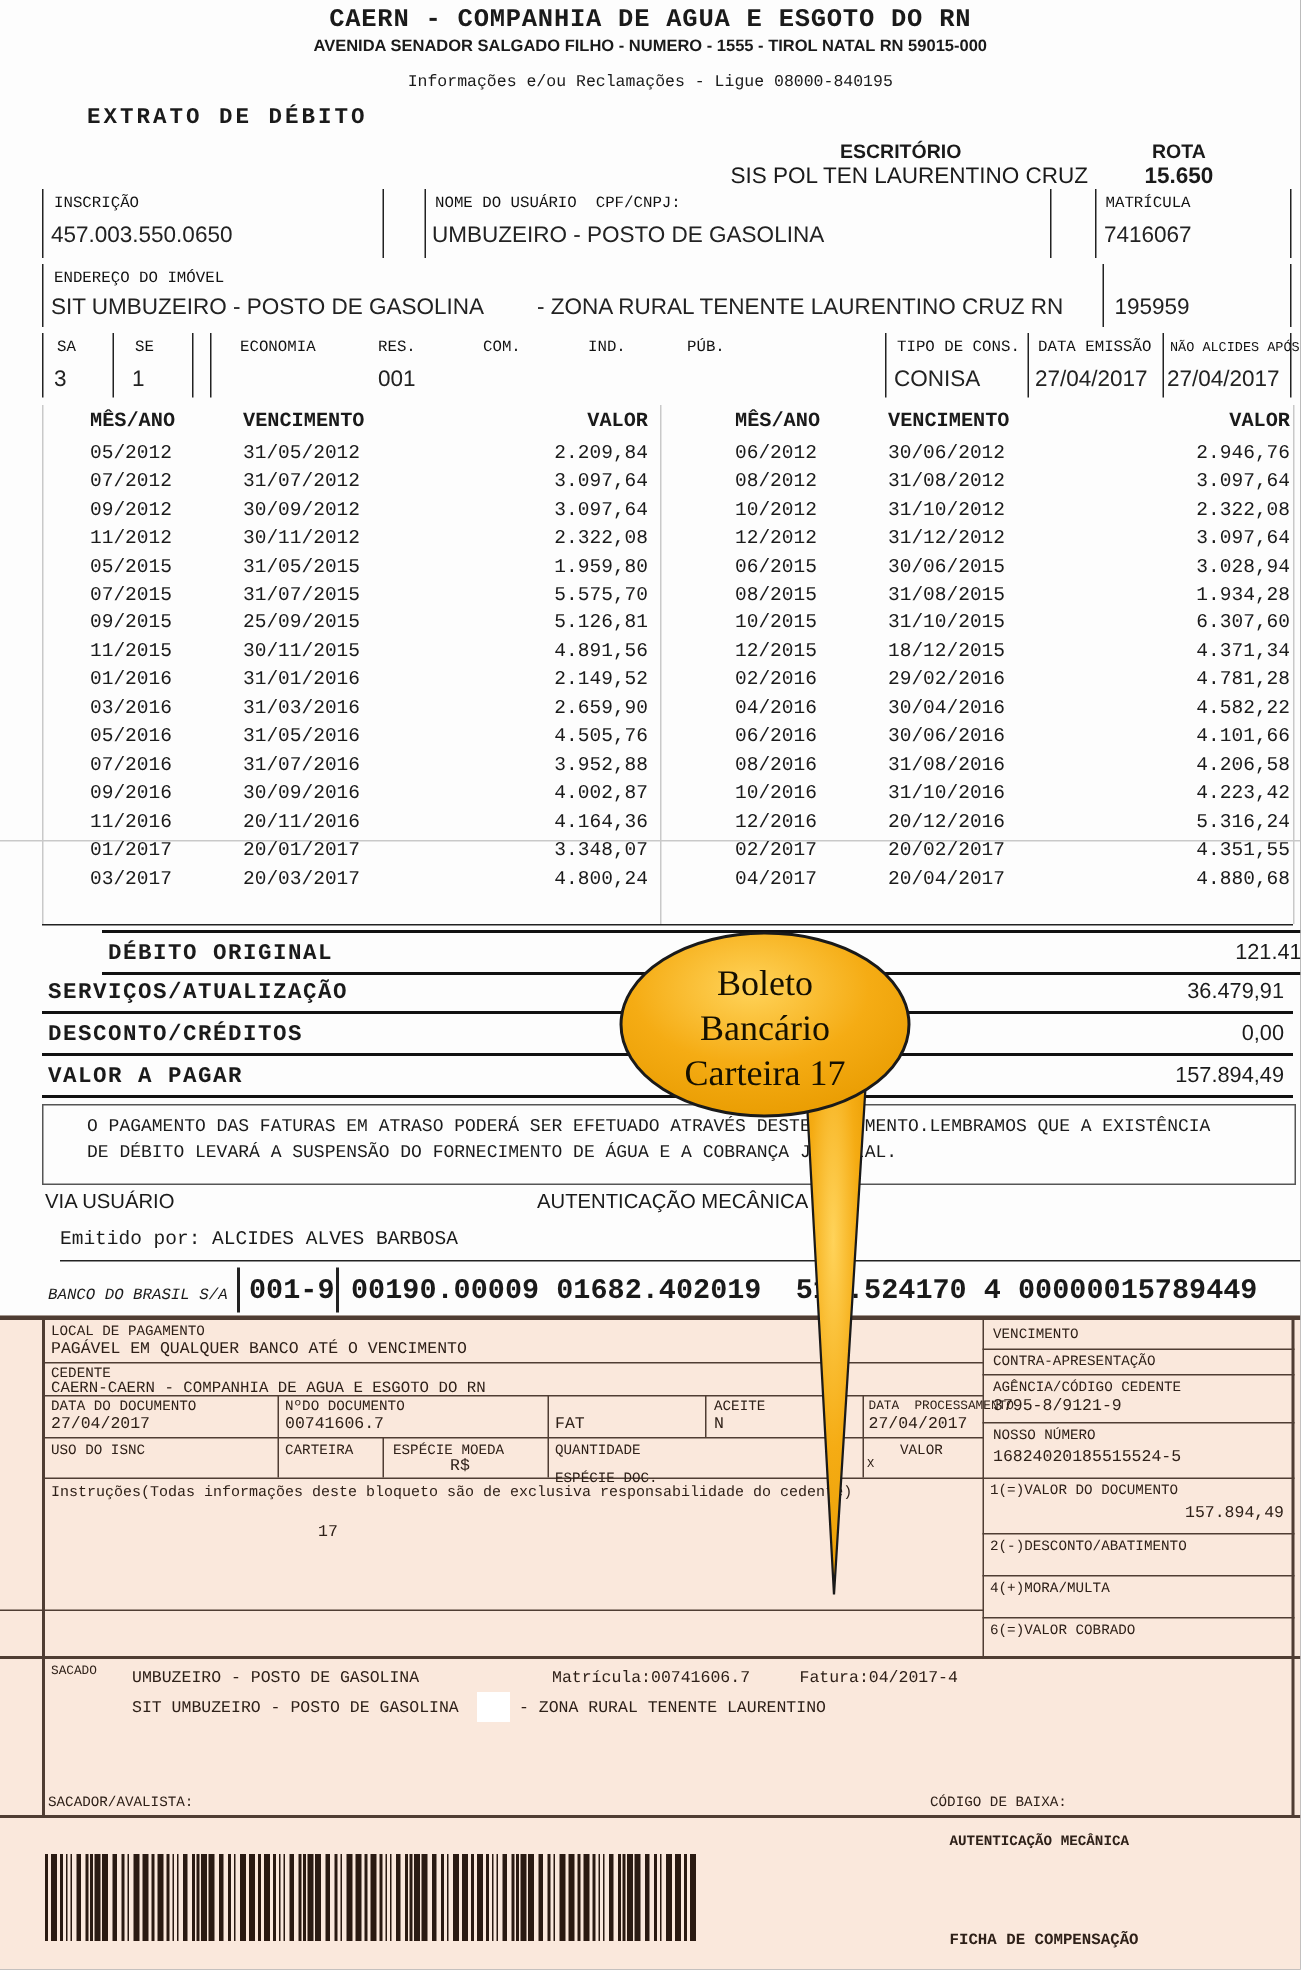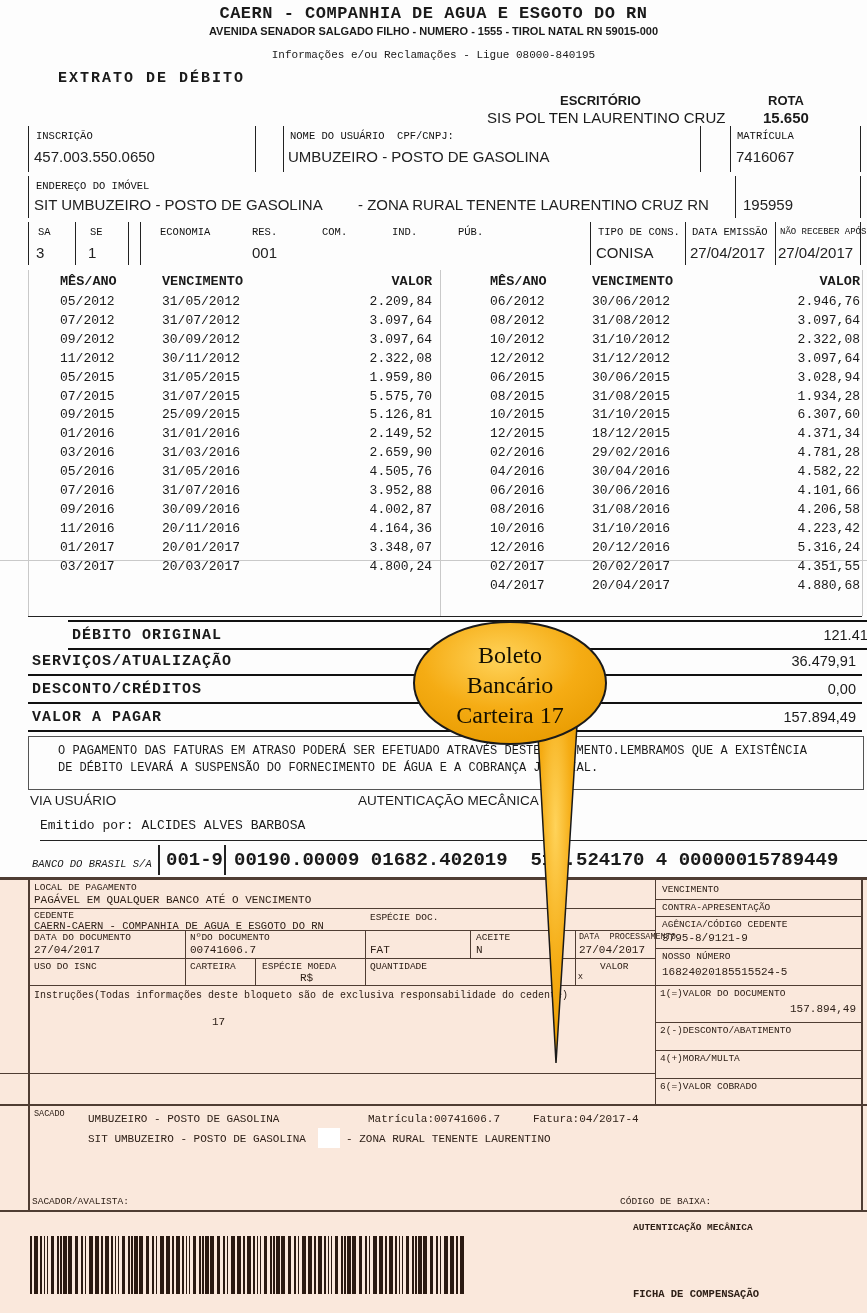--- a/index.html
+++ b/index.html
@@ -85,21 +85,21 @@
   <div class="abs lbl" style="left:160px;top:226px;">ECONOMIA</div>
   <div class="abs lbl" style="left:252px;top:226px;">RES.</div>
   <div class="abs lbl" style="left:322px;top:226px;">COM.</div>
   <div class="abs lbl" style="left:392px;top:226px;">IND.</div>
   <div class="abs lbl" style="left:458px;top:226px;">PÚB.</div>
   <div class="abs sans val" style="left:252px;top:244px;">001</div>
   <div class="abs lbl" style="left:598px;top:226px;">TIPO DE CONS.</div>
   <div class="abs sans val" style="left:596px;top:244px;">CONISA</div>
   <div class="abs lbl" style="left:692px;top:226px;">DATA EMISSÃO</div>
   <div class="abs sans val" style="left:690px;top:244px;">27/04/2017</div>
-  <div class="abs lbl9" style="left:780px;top:227px;">NÃO RECEBER APÓS</div>
+  <div class="abs lbl9" style="left:780px;top:227px;">NÃO ALCIDES APÓS</div>
   <div class="abs sans val" style="left:778px;top:244px;">27/04/2017</div>
 
   <div class="vline glines" style="left:28px;top:270px;height:346px;"></div>
   <div class="vline glines" style="left:440px;top:270px;height:346px;"></div>
   <div class="vline glines" style="left:862px;top:270px;height:346px;"></div>
   <div class="hline glines" style="left:0;top:560px;width:867px;"></div>
 
   <table class="debt" style="left:60px;top:274px;width:372px;">
     <thead>
       <tr>
@@ -136,20 +136,25 @@
         </tr>
         <tr>
           <td>07/2015</td>
           <td>31/07/2015</td>
           <td class="c-val">5.575,70</td>
         </tr>
         <tr>
           <td>09/2015</td>
           <td>25/09/2015</td>
           <td class="c-val">5.126,81</td>
+        </tr>
+        <tr>
+          <td>11/2015</td>
+          <td>30/11/2015</td>
+          <td class="c-val">4.891,56</td>
         </tr>
         <tr>
           <td>01/2016</td>
           <td>31/01/2016</td>
           <td class="c-val">2.149,52</td>
         </tr>
         <tr>
           <td>03/2016</td>
           <td>31/03/2016</td>
           <td class="c-val">2.659,90</td>
@@ -344,21 +349,21 @@
   <div class="bline" style="left:575px;top:958px;width:1px;height:27px;"></div>
 
   <div class="abs b-lbl" style="left:34px;top:882px;">LOCAL DE PAGAMENTO</div>
   <div class="abs b-val" style="left:34px;top:894px;">PAGÁVEL EM QUALQUER BANCO ATÉ O VENCIMENTO</div>
   <div class="abs b-lbl" style="left:34px;top:910px;">CEDENTE</div>
   <div class="abs b-val" style="left:34px;top:920px;font-size:10.5px;">CAERN-CAERN - COMPANHIA DE AGUA E ESGOTO DO RN</div>
   <div class="abs b-lbl" style="left:34px;top:932px;">DATA DO DOCUMENTO</div>
   <div class="abs b-val" style="left:34px;top:944px;">27/04/2017</div>
   <div class="abs b-lbl" style="left:190px;top:932px;">NºDO DOCUMENTO</div>
   <div class="abs b-val" style="left:190px;top:944px;">00741606.7</div>
-  <div class="abs b-lbl" style="left:370px;top:912px;text-align:center;">ESPÉCIE DOC.</div>
+  <div class="abs b-lbl" style="left:370px;top:980px;text-align:center;">ESPÉCIE DOC.</div>
   <div class="abs b-val" style="left:370px;top:944px;">FAT</div>
   <div class="abs b-lbl" style="left:476px;top:932px;">ACEITE</div>
   <div class="abs b-val" style="left:476px;top:944px;">N</div>
   <div class="abs b-lbl" style="left:579px;top:932px;font-size:8.5px;">DATA  PROCESSAMENTO</div>
   <div class="abs b-val" style="left:579px;top:944px;">27/04/2017</div>
   <div class="abs b-lbl" style="left:34px;top:961px;">USO DO ISNC</div>
   <div class="abs b-lbl" style="left:190px;top:961px;">CARTEIRA</div>
   <div class="abs b-val" style="left:212px;top:972px;margin-top:44px;">17</div>
   <div class="abs b-lbl" style="left:262px;top:961px;">ESPÉCIE MOEDA</div>
   <div class="abs b-val" style="left:300px;top:972px;">R$</div>

